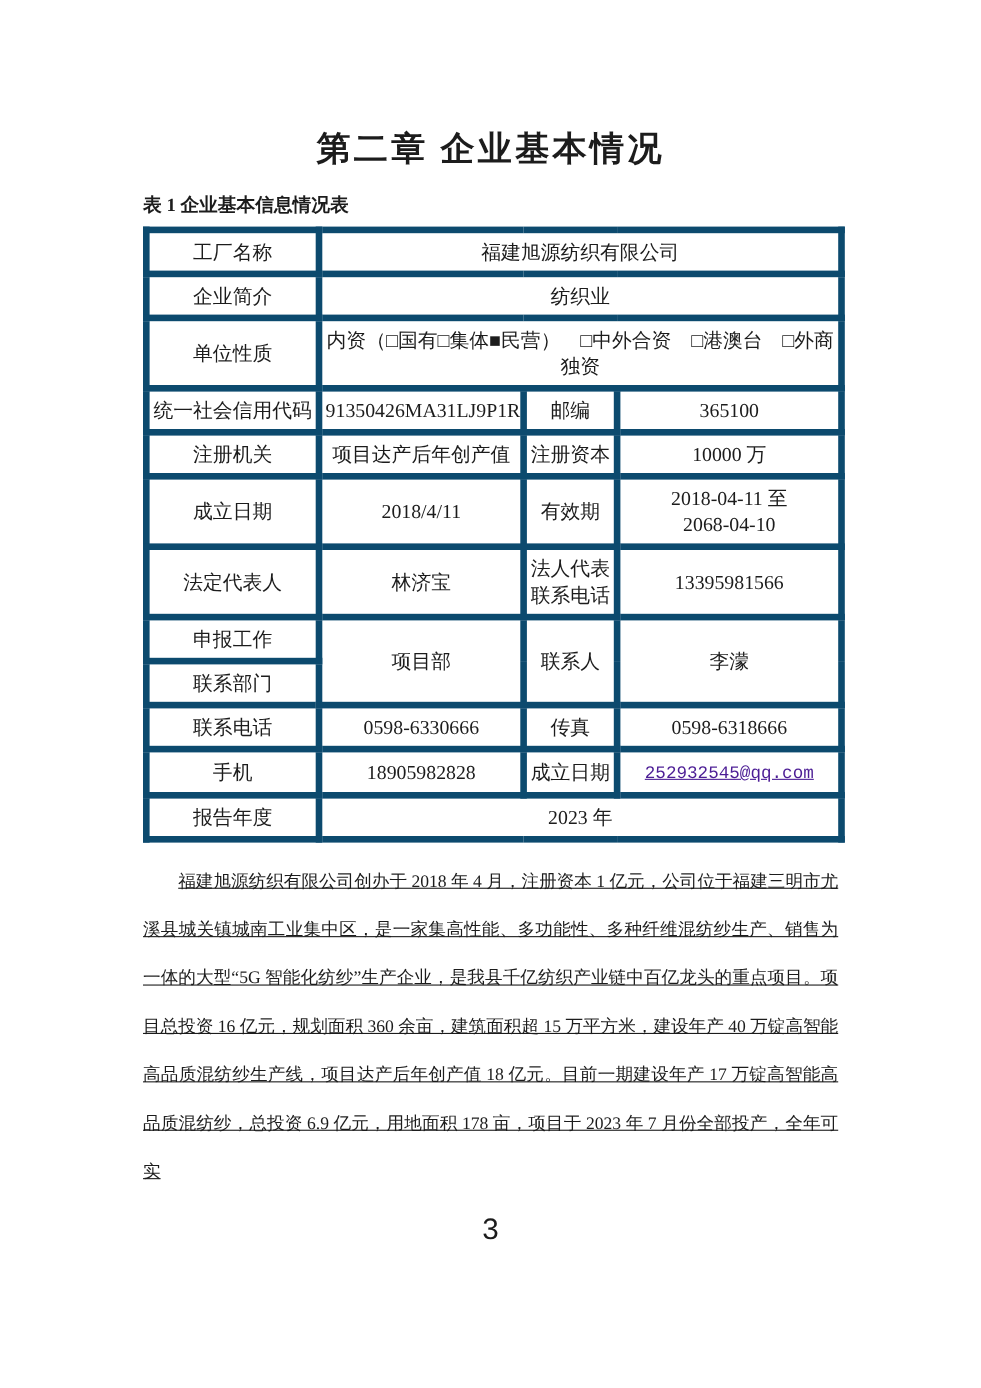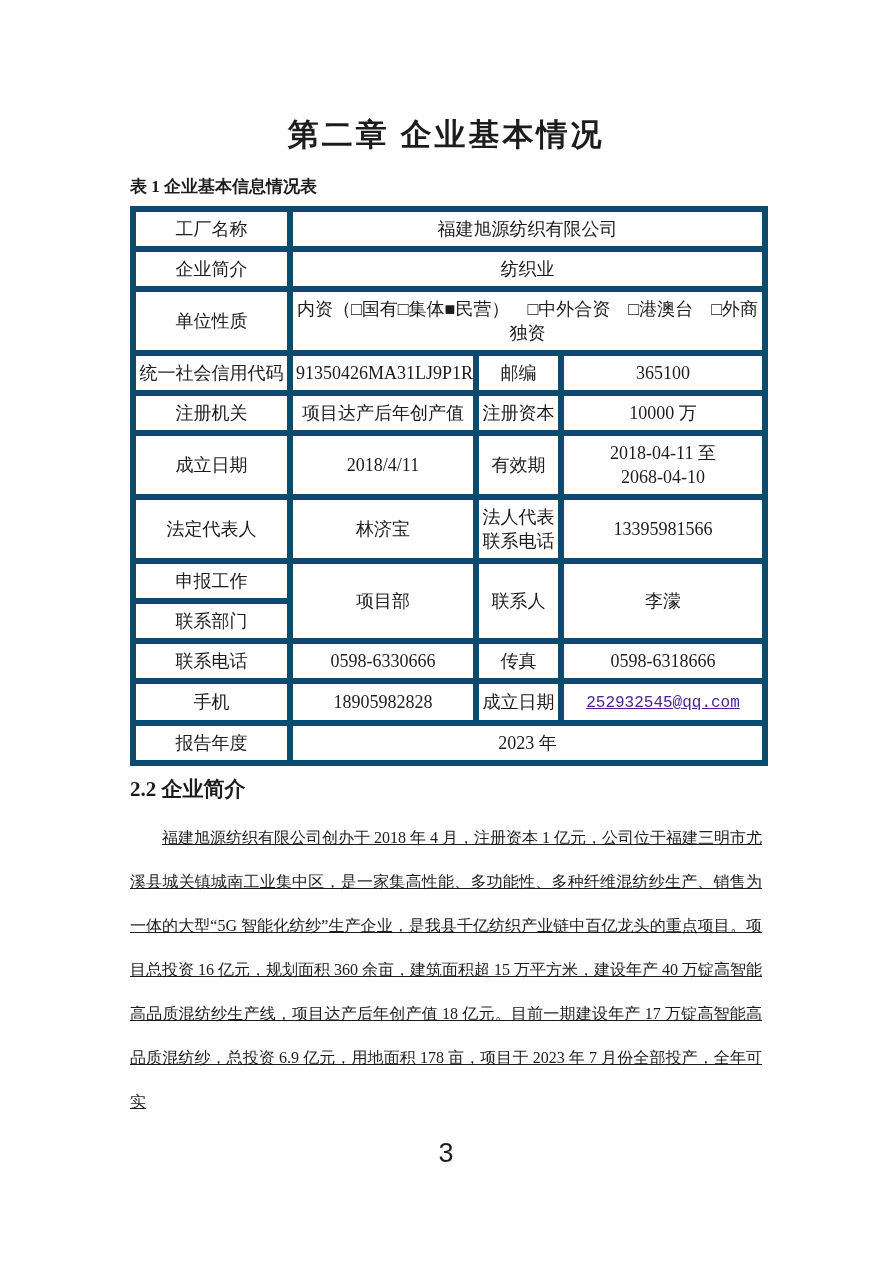--- a/index.html
+++ b/index.html
@@ -161,20 +161,19 @@
             <span class="email-link">252932545@qq.com</span>
           </td>
         </tr>
         <tr>
           <td>报告年度</td>
           <td colspan="3">2023 年</td>
         </tr>
       </tbody>
     </table>
 
-    <h2 class="section-heading second">2.2 企业简介</h2>
 
     <p class="profile-text">福建旭源纺织有限公司创办于 2018 年 4 月，注册资本 1 亿元，公司位于福建三明市尤溪县城关镇城南工业集中区，是一家集高性能、多功能性、多种纤维混纺纱生产、销售为一体的大型“5G 智能化纺纱”生产企业，是我县千亿纺织产业链中百亿龙头的重点项目。项目总投资 16 亿元，规划面积 360 余亩，建筑面积超 15 万平方米，建设年产 40 万锭高智能高品质混纺纱生产线，项目达产后年创产值 18 亿元。目前一期建设年产 17 万锭高智能高品质混纺纱，总投资 6.9 亿元，用地面积 178 亩，项目于 2023 年 7 月份全部投产，全年可实</p>
 
     <div class="page-number">3</div>
 
   </div>
 </div>
 
 </body></html>

